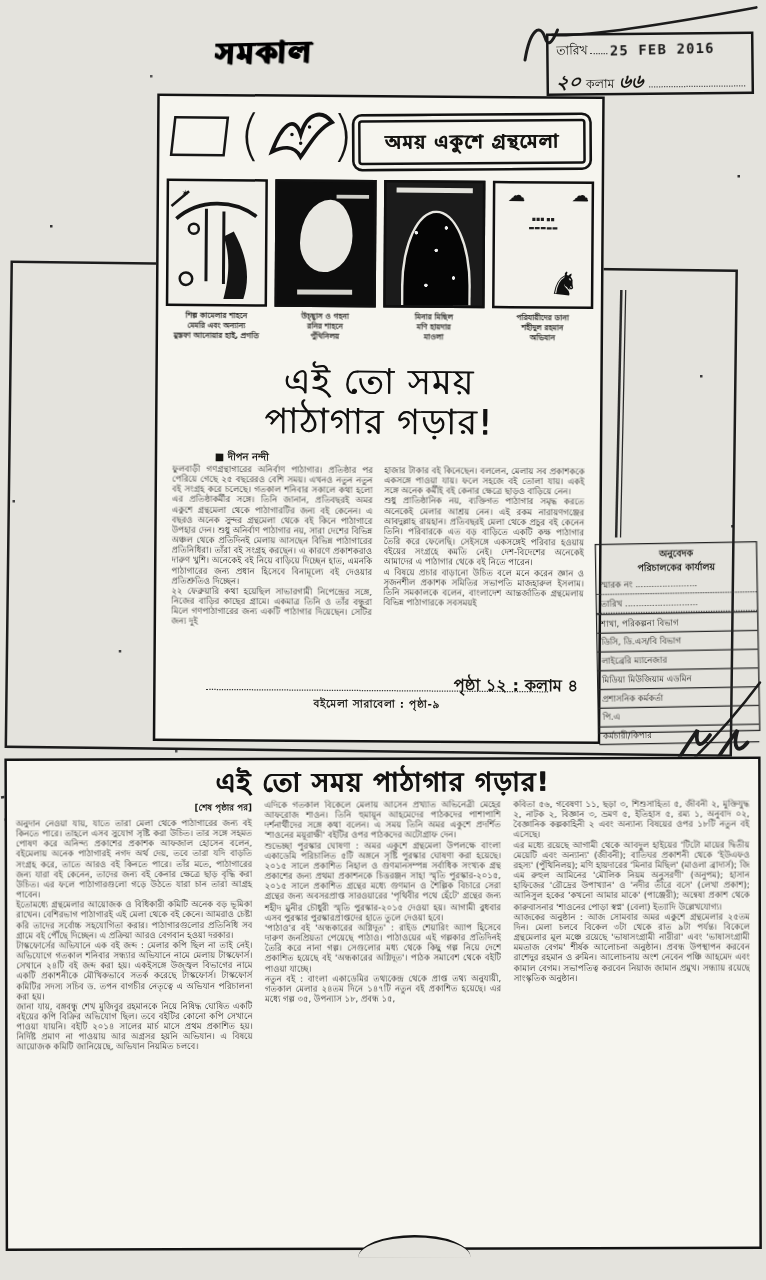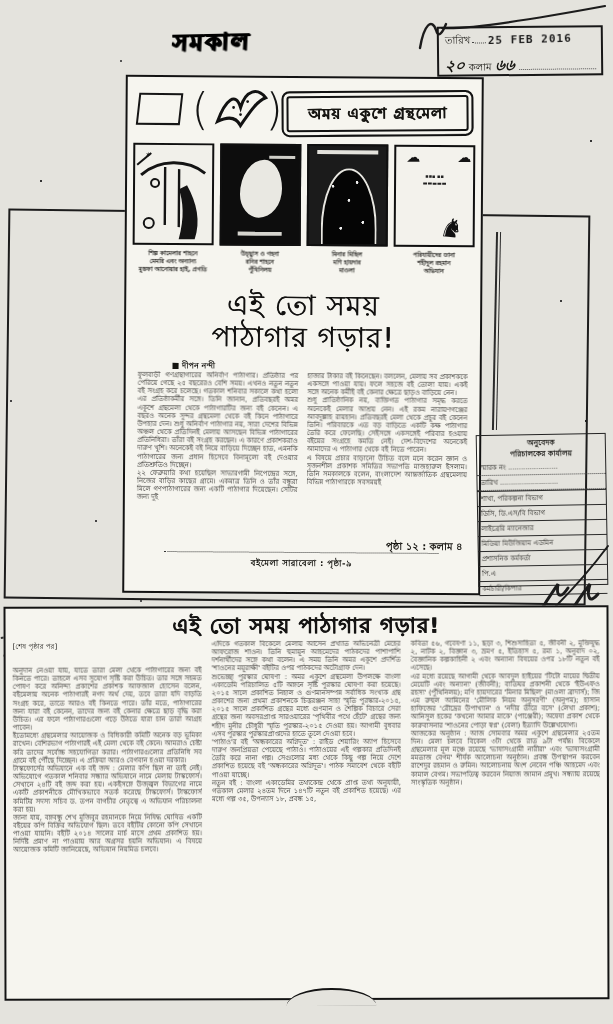--- a/index.html
+++ b/index.html
@@ -104,21 +104,21 @@
     display:flex; gap:6px; }
   .caption { flex:1; font-size:6px; line-height:1.3; text-align:center;
     white-space:pre-line; font-weight:bold; color:#1e1d1a; filter:blur(0.2px); }
   .headline-top { position:absolute; left:0; right:0; top:212px; text-align:center;
     font-size:28px; line-height:1.15; color:#121110; letter-spacing:1px;
     text-shadow:0.5px 0 #121110; }
   .byline { position:absolute; left:14px; top:282px; font-size:8px; font-weight:bold;padding-left:32px; }
   .cols-top { position:absolute; left:12px; right:12px; top:294px; height:168px;
     display:flex; gap:9px; }
   .cols-top .col { flex:1; height:100%; }
-  .jump-note { position:absolute; right:16px; top:460px; font-size:10px; font-weight:bold;margin-left:14px; }
+  .jump-note { position:absolute; right:16px; top:460px; font-size:13px; font-weight:bold;margin-left:14px; }
   .footer-rule { position:absolute; left:40px; right:40px; top:474px;
     border-top:1.5px dotted #333; }
   .clip-footer { position:absolute; left:0; right:0; top:479px; text-align:center;
     font-size:8.5px; font-weight:bold; letter-spacing:0.5px; }
 
   
   .routing { left:477px; top:434px; width:130px; height:152px;
     border:1.5px solid #222; background:transparent; transform:rotate(-1deg);
     font-size:6.8px; color:#1c1b18; filter:blur(0.2px); }
   .routing .hdr { text-align:center; font-weight:bold; font-size:7.5px; line-height:1.5; padding-top:2px; }
@@ -128,21 +128,21 @@
 
   
   .clip-bottom { left:4px; top:606px; width:605px; height:394px;
     border:2px solid #131313; background:#f6f5ef; transform:rotate(-0.15deg); }
   .headline-bottom { position:absolute; left:0; right:0; top:2px; text-align:center;
     font-size:21px; font-weight:bold; letter-spacing:1px; color:#141312;
     text-shadow:0.5px 0 #141312; }
   .cols-bottom { position:absolute; left:7px; right:7px; top:32px; bottom:10px;
     display:flex; gap:10px; }
   .cols-bottom .col { flex:1; height:100%; }
-  .continued { text-align:left; font-weight:normal; font-size:7px; margin-bottom:14px; }
+  .continued { text-align:right; font-weight:bold; font-size:7px; margin-bottom:2px; }
   .tear { position:absolute; left:280px; bottom:-8px; width:90px; height:18px;
     background:#e4e3dd; border-top:2px solid #131313; border-radius:50% 50% 0 0 / 100% 100% 0 0; }
 </style>
 </head>
 <body>
 
 <div class="abs noise"></div>
 <div class="abs edge-dashes"></div>
 
 <div class="abs masthead">সমকাল</div>

